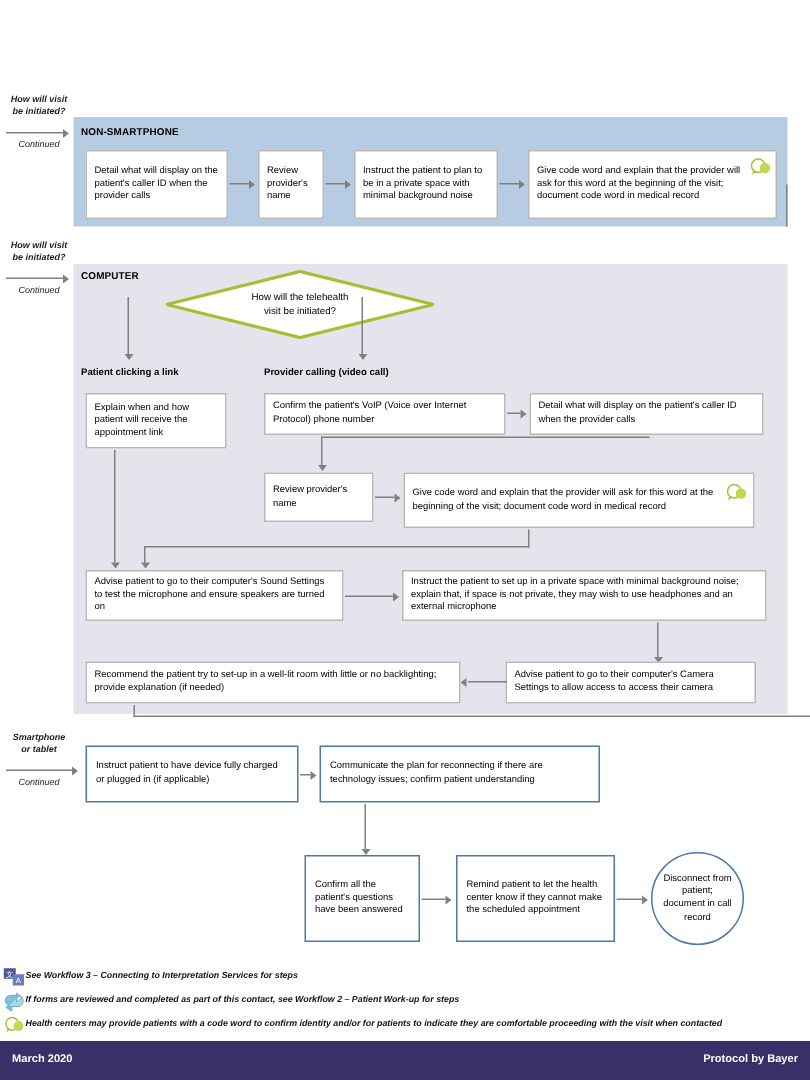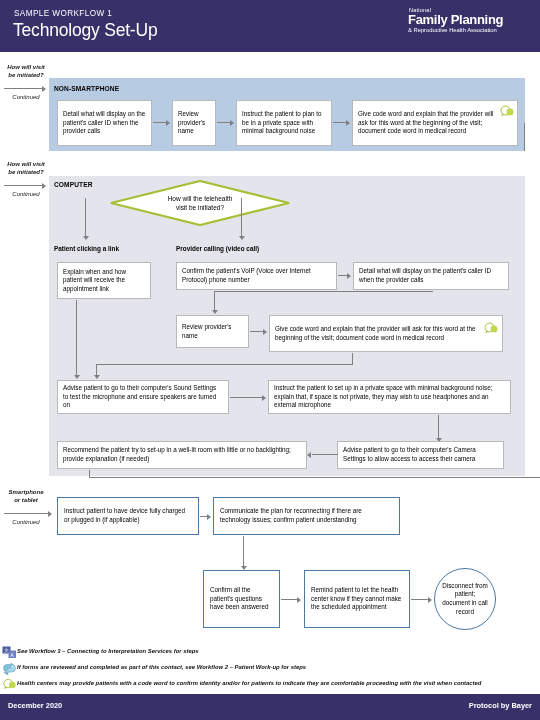--- a/index.html
+++ b/index.html
@@ -150,29 +150,20 @@
   .footer-right {
     position: absolute; right: 8px; top: 7px;
     color: #ffffff; font-size: 7.4px; font-weight: bold;
   }
 </style>
 </head>
 <body>
 
 <div id="page">
 
-  <div class="header">
-    <div class="hdr-eyebrow">SAMPLE WORKFLOW 1</div>
-    <div class="hdr-title">Technology Set-Up</div>
-    <div class="logo">
-      <div class="logo-l1">National</div>
-      <div class="logo-l2">Family Planning</div>
-      <div class="logo-l3">&amp; Reproductive Health Association</div>
-    </div>
-  </div>
 
   <div class="band-blue" style="left:49px; top:78px; width:476px; height:73px;"></div>
   <div class="band-grey" style="left:49px; top:176px; width:476px; height:300px;"></div>
   <div class="band-grey" style="left:49px; top:486px; width:476px; height:0px;"></div>
 
   <div class="entry" style="left:2px; top:64px; width:48px;">
     <span>How will visit</span><br>
     <span>be initiated?</span>
   </div>
   <div class="entry plain" style="left:2px; top:94px; width:48px;">Continued</div>
@@ -336,17 +327,17 @@
       <svg width="15" height="13" viewBox="0 0 32 26">
         <circle cx="13" cy="11" r="9" fill="none" stroke="#a5bf33" stroke-width="2"></circle>
         <path d="M7 17 L4 23 L11 19 Z" fill="#a5bf33"></path>
         <circle cx="22" cy="14" r="7" fill="#c3d94d"></circle>
       </svg>
     </div>
     <div class="fn-txt" style="width:512px;">Health centers may provide patients with a code word to confirm identity and/or for patients to indicate they are comfortable proceeding with the visit when contacted</div>
   </div>
 
   <div class="footer">
-    <div class="footer-left">December 2020</div>
+    <div class="footer-left">March 2020</div>
     <div class="footer-right">Protocol by Bayer</div>
   </div>
 
 </div>
 
 </body></html>

